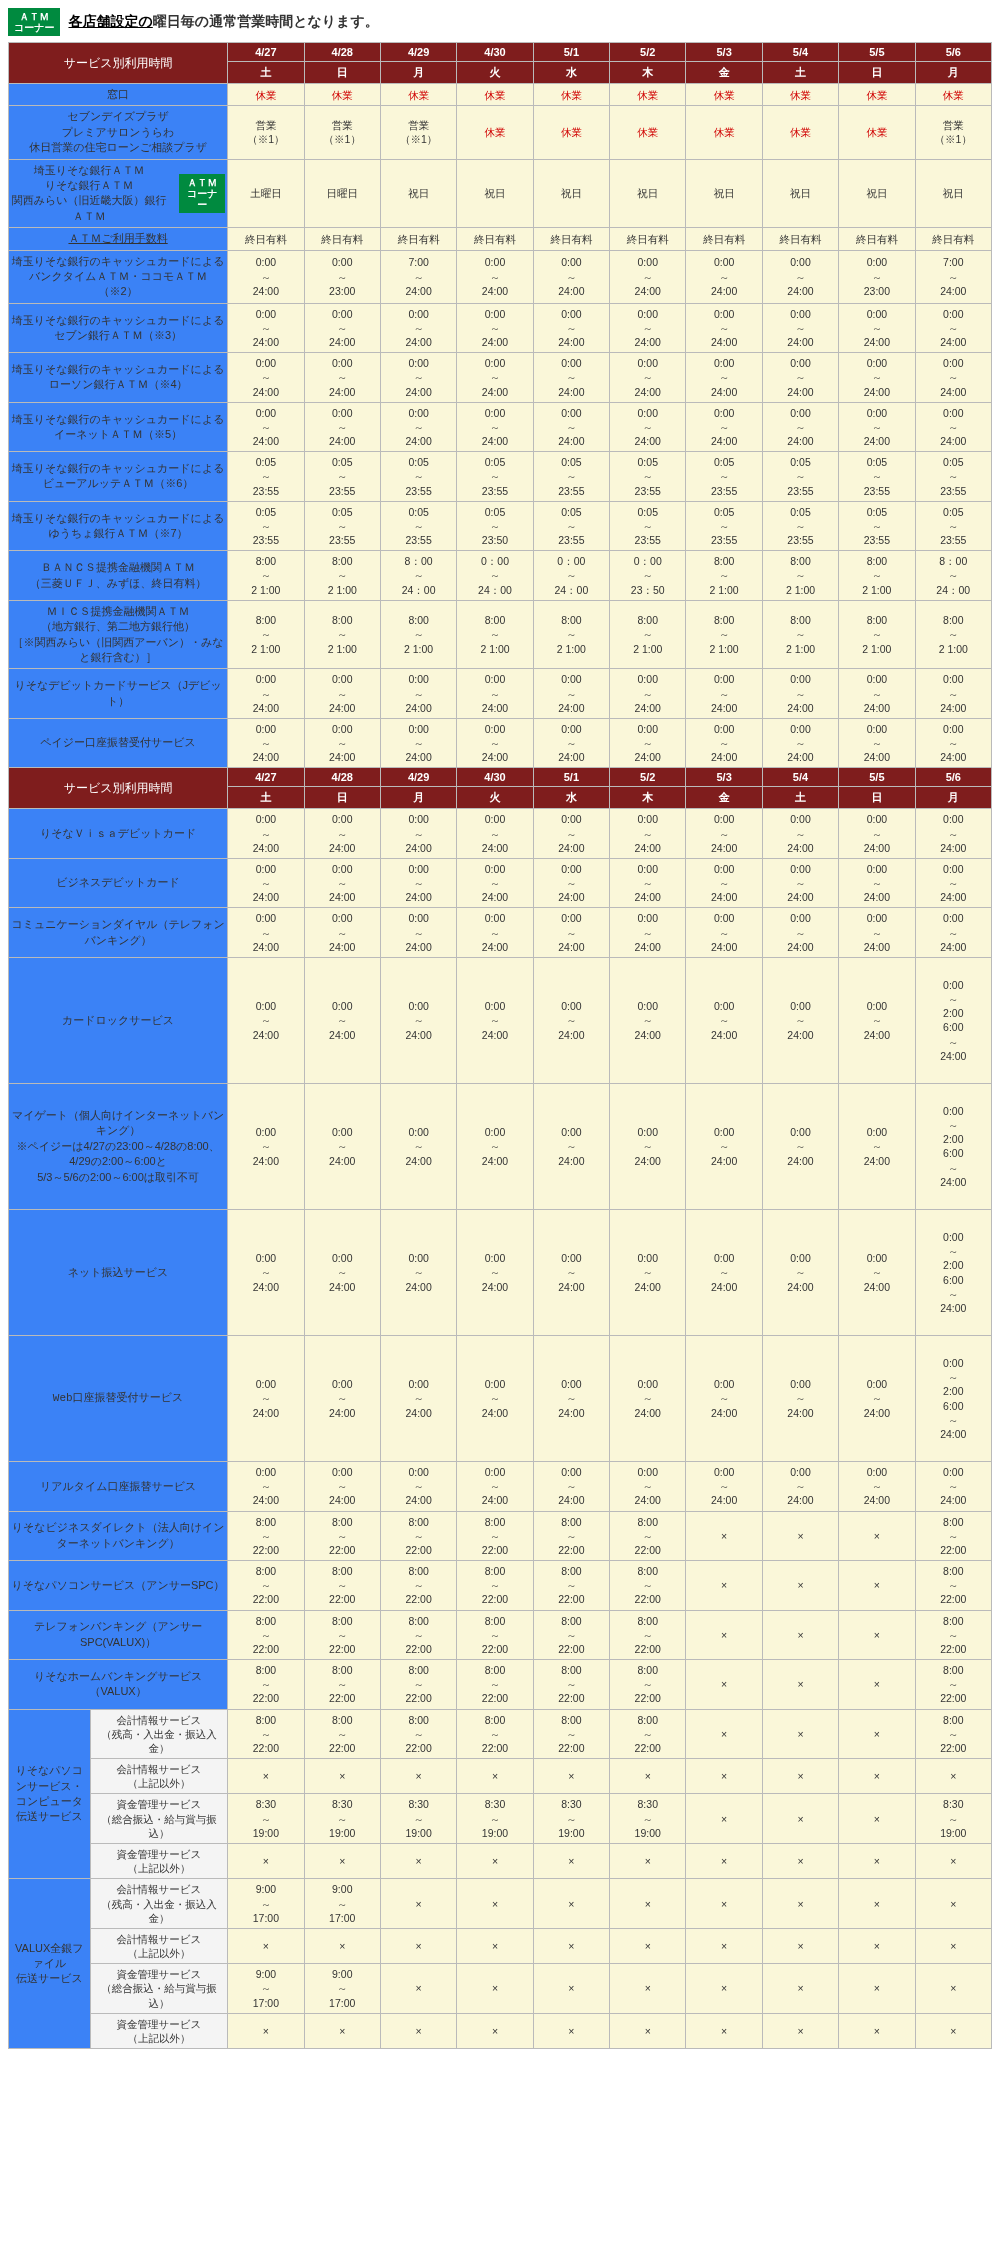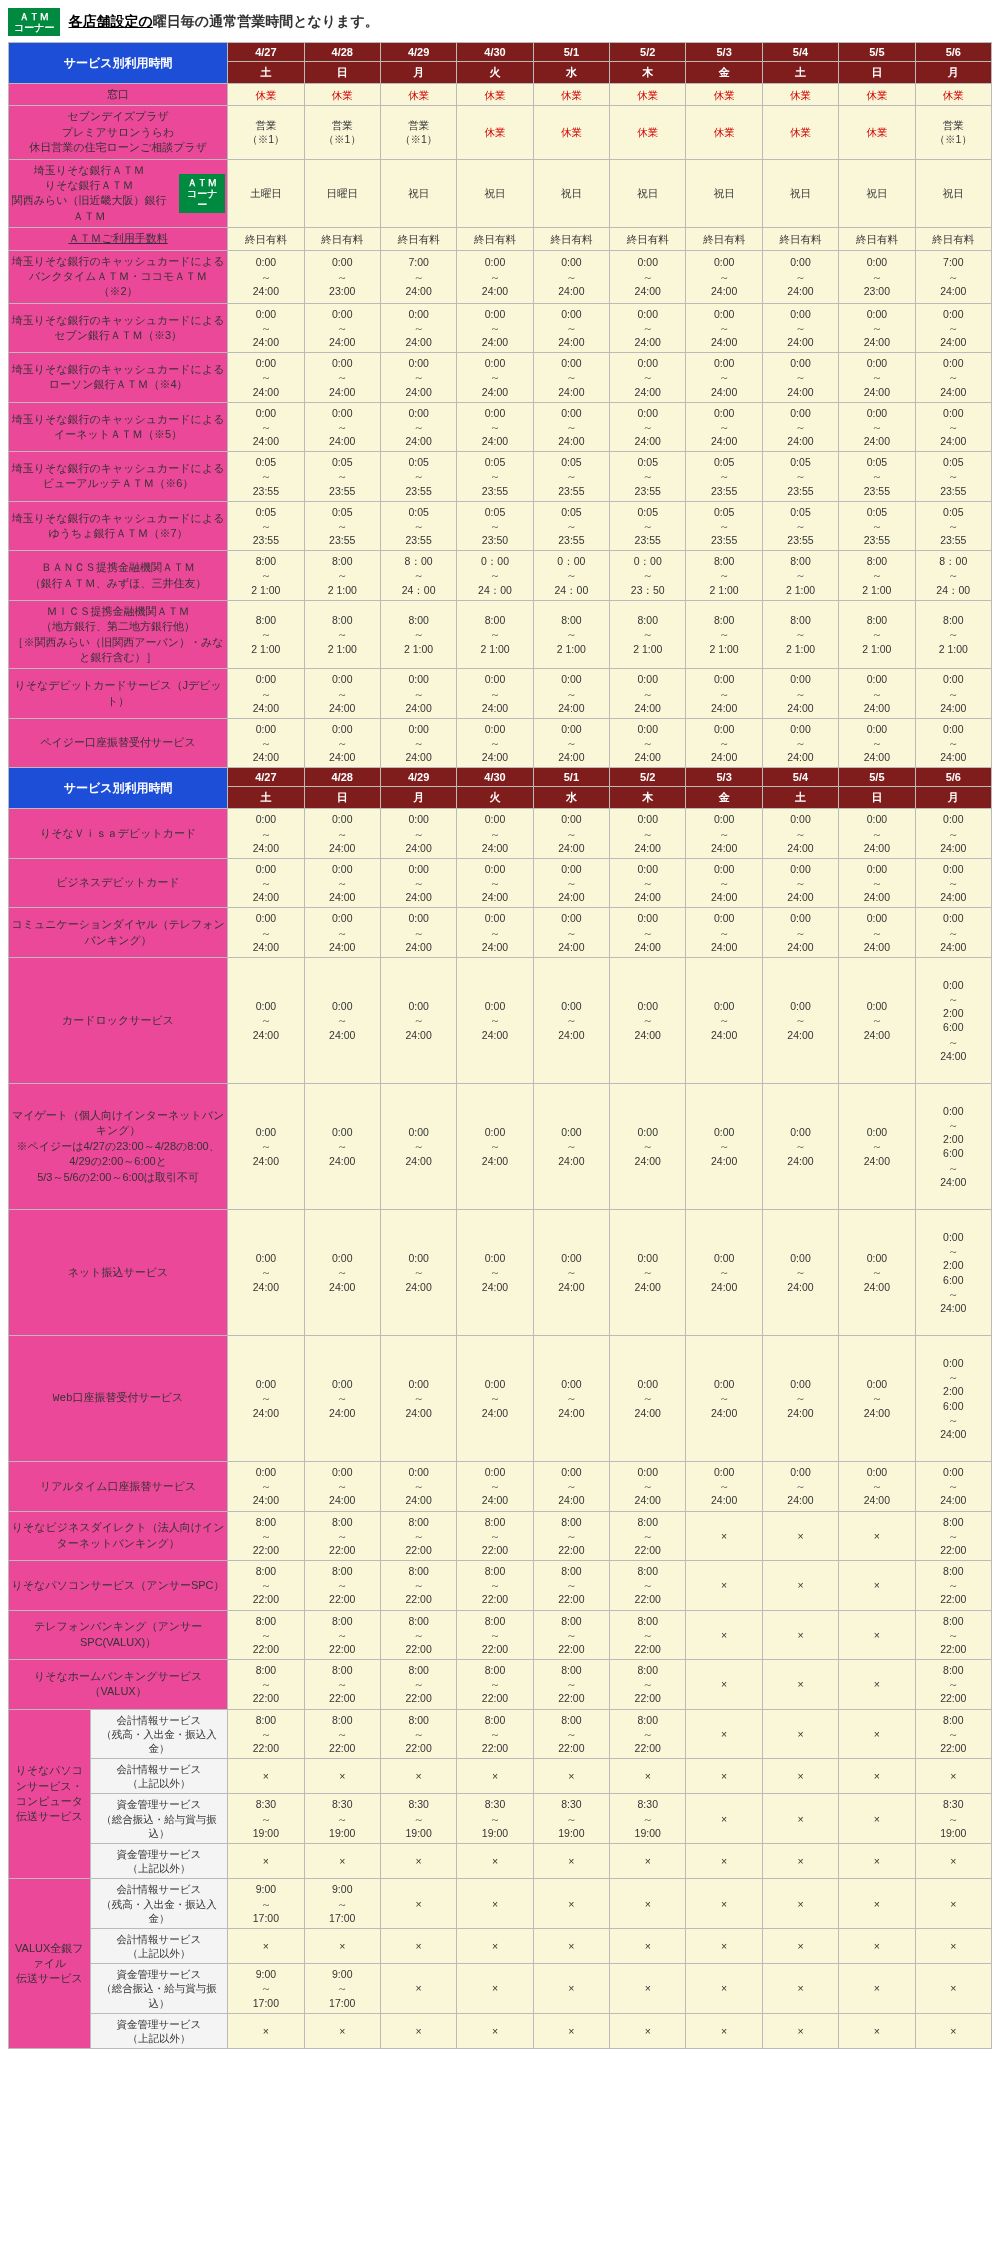--- a/index.html
+++ b/index.html
@@ -43,33 +43,33 @@
     width: 100%;
     table-layout: fixed;
   }
   table.schedule th, table.schedule td {
     border: 1px solid #bababa;
     padding: 3px 2px;
     text-align: center;
     vertical-align: middle;
   }
   .hdr-green {
-    background: #1d4ed8;
+    background: #7f1d1d;
     color: #fff;
-    font-weight: bold;
+    font-weight: normal;
     font-size: 12px;
   }
   .hdr-date {
     background: #7f1d1d;
     color: #fff;
     font-weight: bold;
     font-size: 11px;
   }
   .row-label {
-    background: #ec4899;
+    background: #3b82f6;
     font-size: 11px;
     line-height: 1.4;
   }
   .row-label-sub {
     background: #f4f4f4;
     font-size: 10.5px;
     line-height: 1.35;
     padding: 4px 4px;
   }
   .cell-data {
@@ -411,21 +411,21 @@
 23:55</td>
         <td class="cell-data">0:05
 ～
 23:55</td>
         <td class="cell-data">0:05
 ～
 23:55</td>
       </tr>
       <tr>
         <td colspan="2" class="row-label" style="white-space: pre-line;">ＢＡＮＣＳ提携金融機関ＡＴＭ
-（銀行ＡＴＭ、みずほ、三井住友）</td>
+（三菱ＵＦＪ、みずほ、終日有料）</td>
         <td class="cell-data">8:00
 ～
 2 1:00</td>
         <td class="cell-data">8:00
 ～
 2 1:00</td>
         <td class="cell-data">8：00
 ～
 24：00</td>
         <td class="cell-data">0：00

